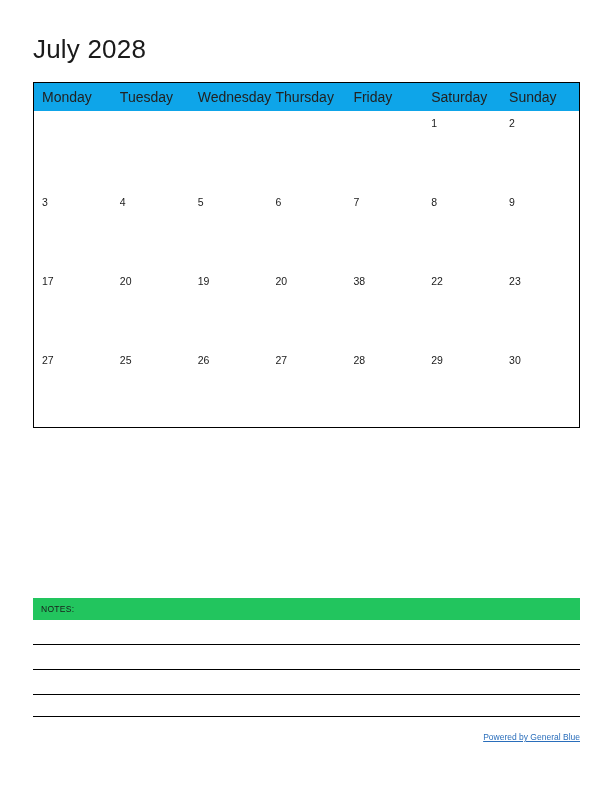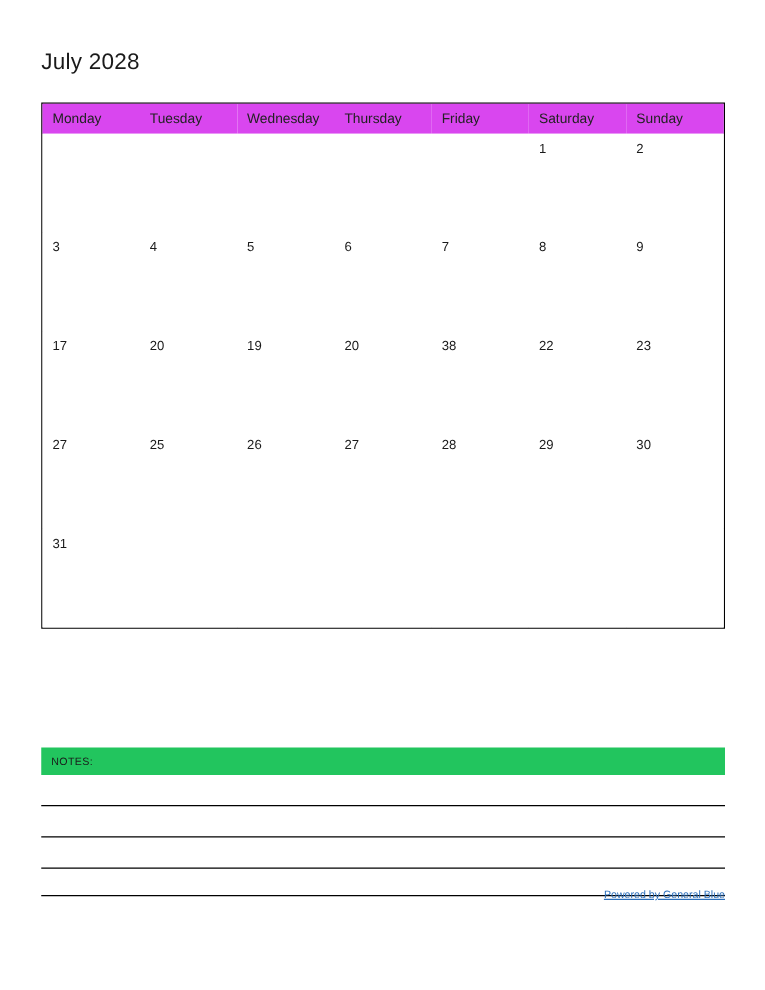--- a/index.html
+++ b/index.html
@@ -28,21 +28,21 @@
 
   
   .title-wrap {
     position: absolute;
     left: 33px;
     top: 33px;
     width: 547px;
     height: 34px;
   }
   .cal-title {
-    font-size: 18px;
+    font-size: 26px;
     font-weight: 400;
     letter-spacing: 0.2px;
     color: #1a1a1a;
     line-height: 32px;
     margin: 0;
     white-space: nowrap;
   }
 
   
   .cal-table {
@@ -53,22 +53,22 @@
     border: 1px solid #000000;
     border-collapse: collapse;
     background: #ffffff;
   }
   .cal-table table {
     width: 100%;
     border-collapse: collapse;
     table-layout: fixed;
   }
   .cal-table th {
-    background: #d946ef;
-    font-size: 11px;
+    background: #0ea5e9;
+    font-size: 14px;
     font-weight: 400;
     text-align: left;
     padding: 6px 0 6px 8px;
     color: #222222;
     height: 21px;
     border: none;
     white-space: nowrap;
     vertical-align: middle;
     margin-top: 32px;
   }
@@ -110,21 +110,21 @@
   }
   .nl1 { top: 644px; }
   .nl2 { top: 669px; }
   .nl3 { top: 694px; }
   .nl4 { top: 716px; }
 
   
   .footer {
     position: absolute;
     left: 33px;
-    top: 705px;
+    top: 726px;
     width: 547px;
     text-align: right;
     height: 14px;
   }
   .footer-link {
     font-size: 8.5px;
     color: #2a6ebb;
     text-decoration: underline;
     white-space: nowrap;
   }
@@ -181,29 +181,20 @@
         </tr>
         <tr class="week-row">
           <td><span class="daynum">27</span></td>
           <td><span class="daynum">25</span></td>
           <td><span class="daynum">26</span></td>
           <td><span class="daynum">27</span></td>
           <td><span class="daynum">28</span></td>
           <td><span class="daynum">29</span></td>
           <td><span class="daynum">30</span></td>
         </tr>
-        <tr class="week-row">
-          <td><span class="daynum">31</span></td>
-          <td><span class="daynum"></span></td>
-          <td><span class="daynum"></span></td>
-          <td><span class="daynum"></span></td>
-          <td><span class="daynum"></span></td>
-          <td><span class="daynum"></span></td>
-          <td><span class="daynum"></span></td>
-        </tr>
       </tbody>
     </table>
   </div>
 
   <div class="notes-band">
     <span class="notes-label">NOTES:</span>
   </div>
 
   <div class="note-line nl1"></div>
   <div class="note-line nl2"></div>

